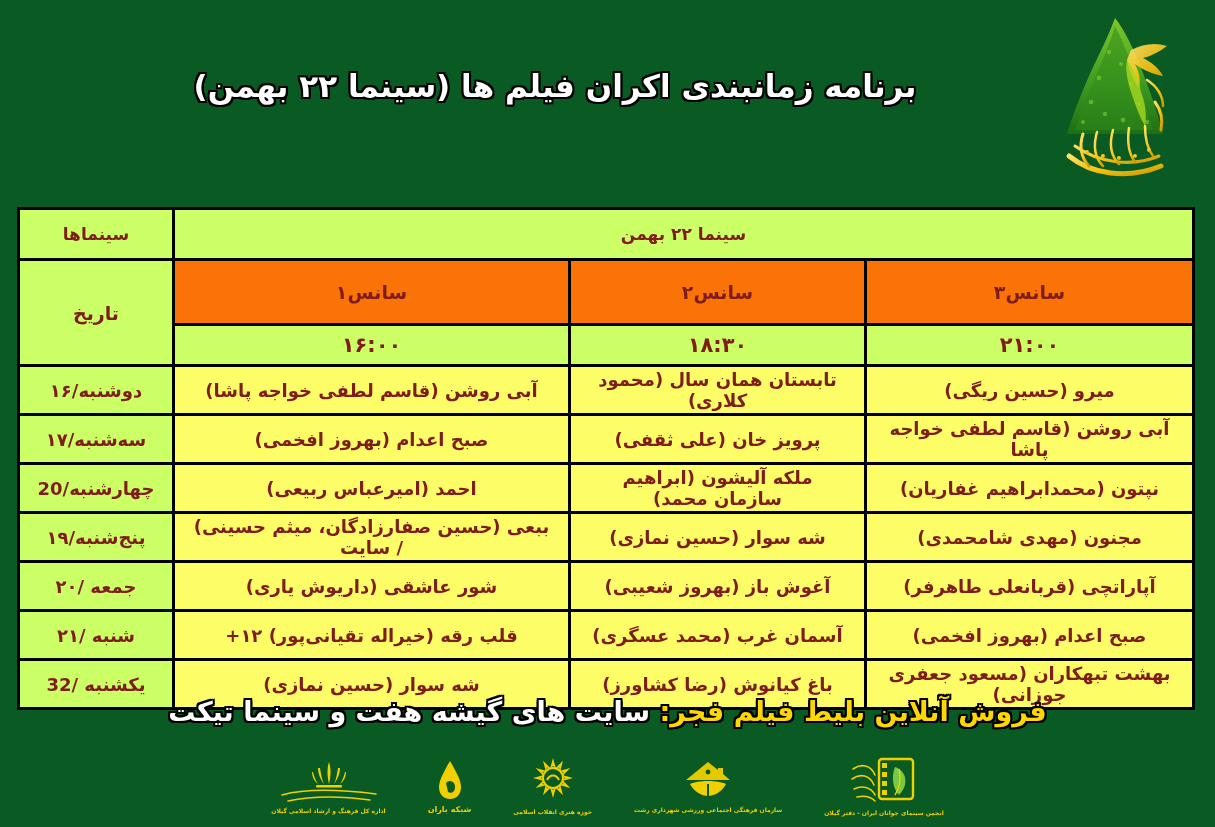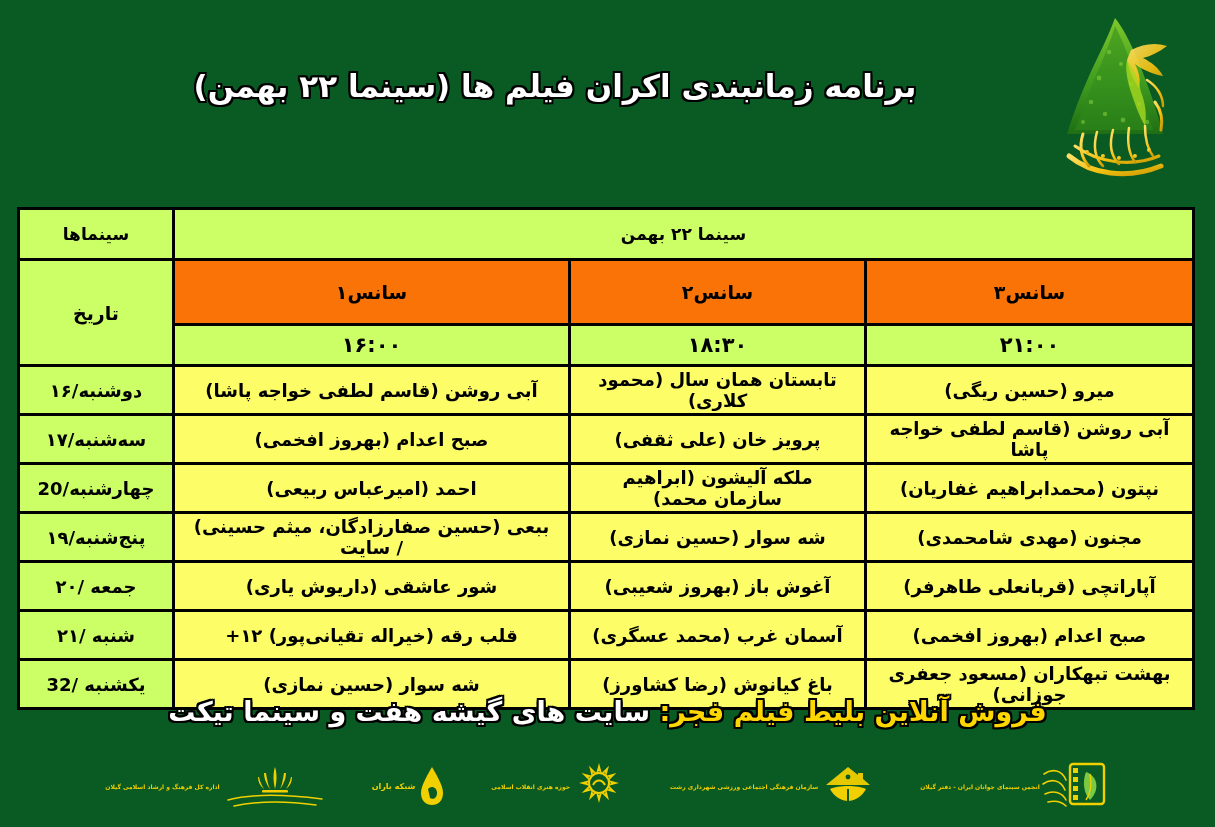--- a/index.html
+++ b/index.html
@@ -45,21 +45,21 @@
   .table-wrap{
     position:absolute;left:20px;top:207px;width:1175px;
   }
   table.sched{
     border-collapse:collapse;width:1175px;
     table-layout:fixed;direction:rtl;
   }
   table.sched td{
     border:3px solid #000;
     text-align:center;vertical-align:middle;
-    font-weight:bold;color:#000000;
+    font-weight:bold;color:#7f1d1d;
     padding:2px 15px;
     margin-top:16px;
   }
   .c-date{width:155px;}
   .c-s1{width:396px;}
   .c-s2{width:296px;}
   .c-s3{width:328px;}
 
   .fill-lime{background:#ccff66;}
   .fill-orange{background:#f97306;}
@@ -84,21 +84,21 @@
   }
   .foot-a{color:#ffd700;}
   .foot-b{color:#ffffff;}
 
   .logos{
     position:absolute;left:0;top:744px;width:1215px;height:83px;
     display:flex;align-items:center;justify-content:center;gap:42px;
     direction:rtl;
   }
   .logo-item{
-    display:flex;flex-direction:row;align-items:center;justify-content:center;
+    display:flex;flex-direction:column;align-items:center;justify-content:center;
     color:#f0d000;
   }
   .logo-cap{
     font-size:8px;font-weight:bold;color:#f0d000;margin-top:2px;
     white-space:nowrap;letter-spacing:0px;
   }
   .logo-cap.small{font-size:6px;}
   .logo-wide{display:flex;align-items:center;gap:6px;}
 </style>
 </head>

